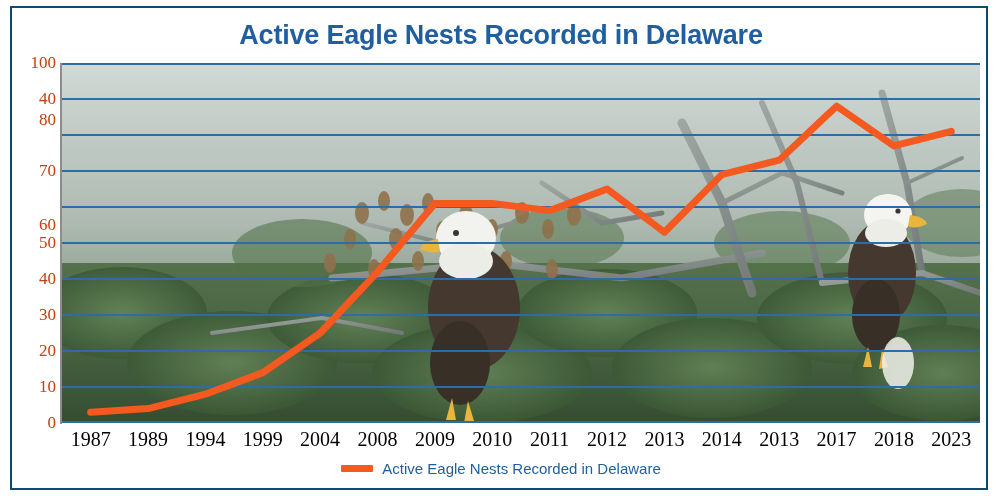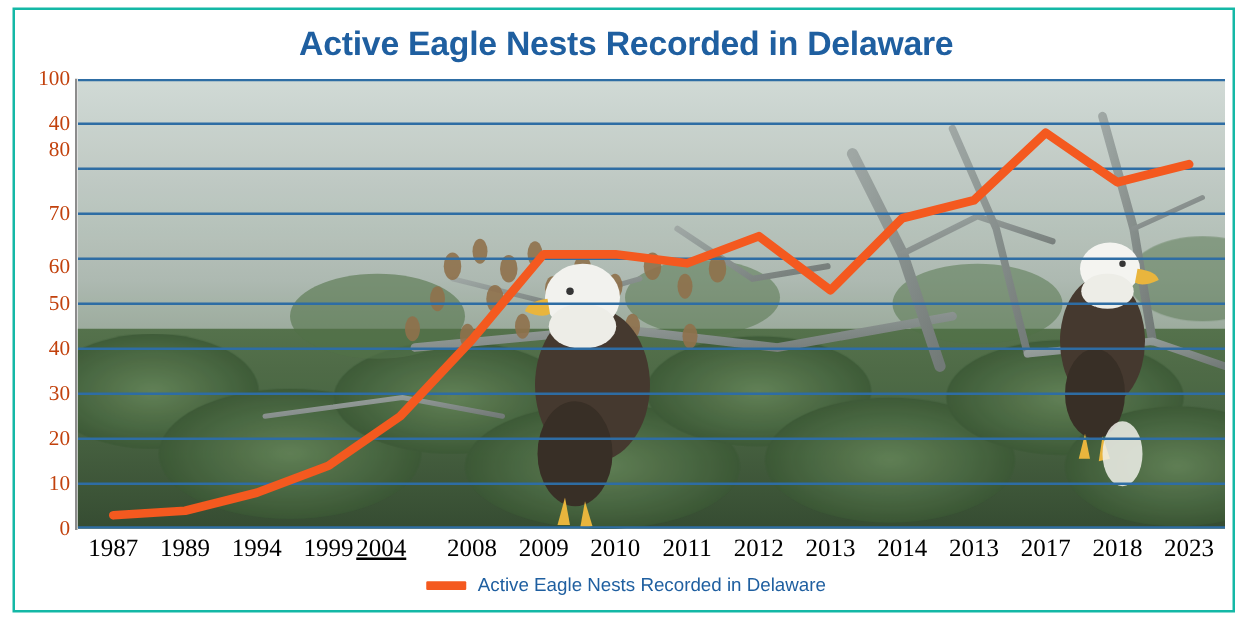--- a/index.html
+++ b/index.html
@@ -18,21 +18,21 @@
     background: #ffffff;
     overflow: hidden;
   }
   .chart-frame {
     position: absolute;
     left: 10px;
     top: 6px;
     width: 978px;
     height: 484px;
     box-sizing: border-box;
-    border: 2px solid #14b8a6;
+    border: 2px solid #0c4a6e;
     background: #ffffff;
   }
   .chart-title {
     position: absolute;
     left: 0;
     top: 12px;
     width: 978px;
     text-align: center;
     font-family: "Liberation Sans", sans-serif;
     font-size: 27px;
@@ -156,21 +156,21 @@
 
     <div class="chart-title">Active Eagle Nests Recorded in Delaware</div>
 
     <div class="plot-wrap">
 
       <div class="y-axis-labels">
           <div class="y-tick-label" style="top: 55px;">100</div>
           <div class="y-tick-label" style="top: 91px;">40</div>
           <div class="y-tick-label" style="top: 112px;">80</div>
           <div class="y-tick-label" style="top: 163px;">70</div>
-          <div class="y-tick-label" style="top: 205px; text-align: right;">60</div>
+          <div class="y-tick-label" style="top: 217px; text-align: right;">60</div>
           <div class="y-tick-label" style="top: 235px;">50</div>
           <div class="y-tick-label" style="top: 271px;">40</div>
           <div class="y-tick-label" style="top: 307px;">30</div>
           <div class="y-tick-label" style="top: 343px;">20</div>
           <div class="y-tick-label" style="top: 379px;">10</div>
           <div class="y-tick-label" style="top: 415px;">0</div>
         </div>
 
       <div class="axis-left-spine"></div>
 
@@ -295,21 +295,21 @@
         <svg class="series-svg" viewBox="0 0 918 360" preserveAspectRatio="none">
           <polyline id="series-path" fill="none" stroke="#f4591f" stroke-width="7" stroke-linejoin="round" stroke-linecap="round" vector-effect="non-scaling-stroke" points="28.7,349.2 86.1,345.6 143.4,331.2 200.8,309.6 258.2,270.0 315.6,208.8 372.9,140.4 430.3,140.4 487.7,147.6 545.1,126.0 602.4,169.2 659.8,111.6 717.2,97.2 774.6,43.2 831.9,82.8 889.3,68.4"></polyline>
         </svg>
       </div>
 
       <div class="x-axis-labels">
           <div class="x-tick-label" style="left: 28.6875px;">1987</div>
           <div class="x-tick-label" style="left: 86.0625px;">1989</div>
           <div class="x-tick-label" style="left: 143.438px;">1994</div>
           <div class="x-tick-label" style="left: 200.812px;">1999</div>
-          <div class="x-tick-label" style="left: 243px; text-decoration: underline;">2004</div>
+          <div class="x-tick-label" style="left: 258px;">2004</div>
           <div class="x-tick-label" style="left: 315.562px;">2008</div>
           <div class="x-tick-label" style="left: 372.938px;">2009</div>
           <div class="x-tick-label" style="left: 430.312px;">2010</div>
           <div class="x-tick-label" style="left: 487.688px;">2011</div>
           <div class="x-tick-label" style="left: 545.062px;">2012</div>
           <div class="x-tick-label" style="left: 602.438px;">2013</div>
           <div class="x-tick-label" style="left: 659.812px;">2014</div>
           <div class="x-tick-label" style="left: 717.188px;">2013</div>
           <div class="x-tick-label" style="left: 774.562px;">2017</div>
           <div class="x-tick-label" style="left: 831.938px;">2018</div>

